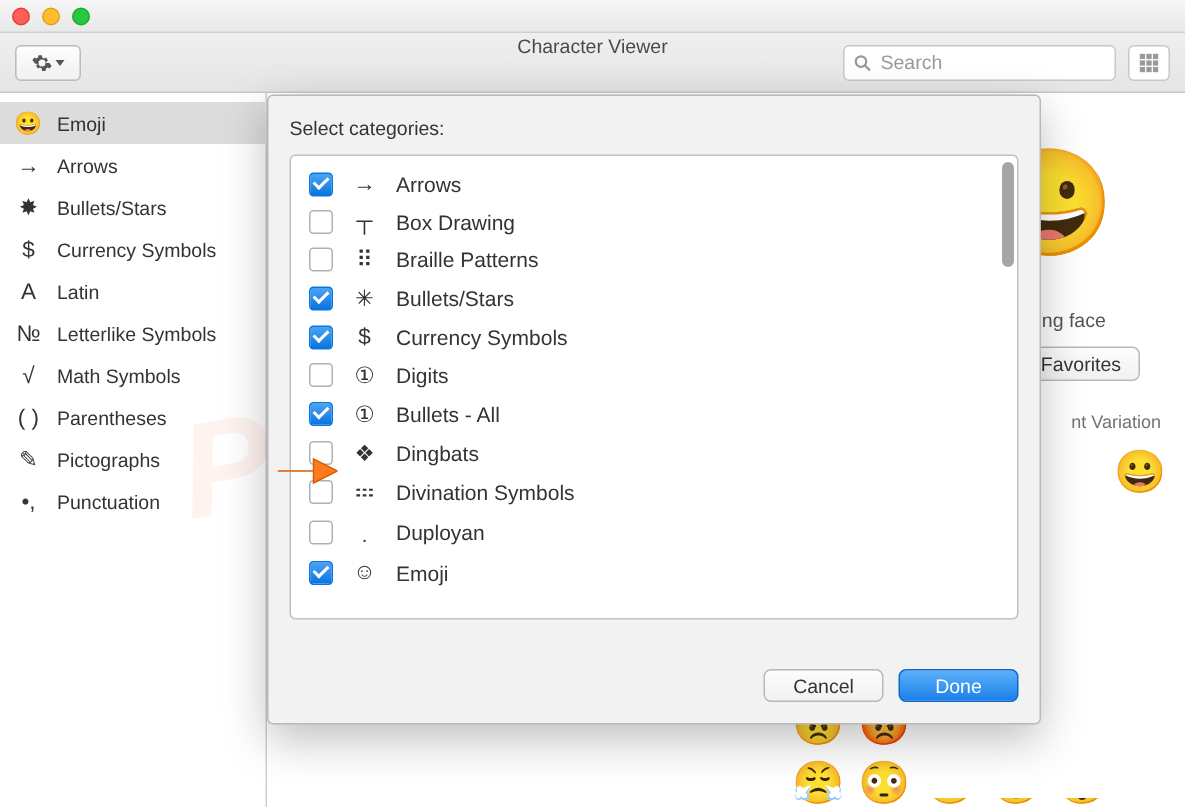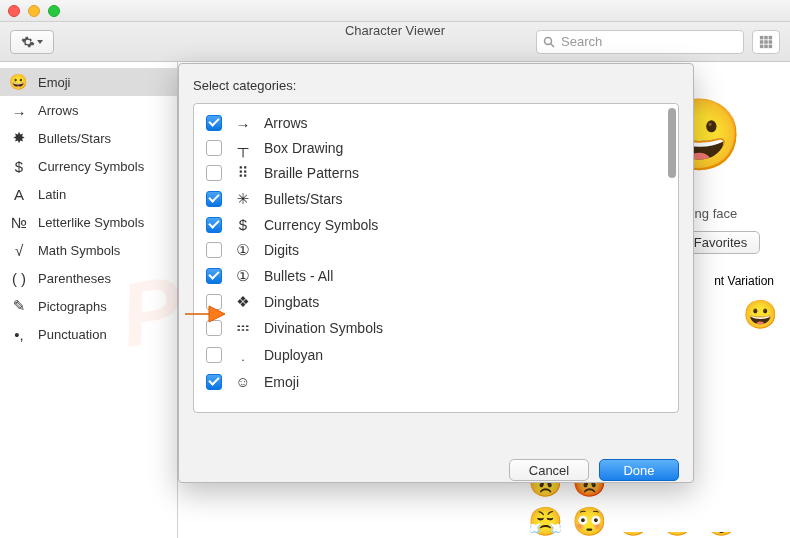--- a/index.html
+++ b/index.html
@@ -8,47 +8,47 @@
     .traffic { position: absolute; left: 8px; top: 5px; display: flex; gap: 8px; }
     .traffic span { width: 12px; height: 12px; border-radius: 50%; display: block; }
     .tl-close { background: #ff5f57; border: 1px solid #e24238; }
     .tl-min { background: #ffbd2e; border: 1px solid #e0a024; }
     .tl-max { background: #28c940; border: 1px solid #1dab2d; }
     .title { font-size: 13px; color: #4a4a4a; margin-top: 40px; }
     .toolbar { height: 40px; display: flex; align-items: center; padding: 0 10px; background: linear-gradient(#efefef,#e5e5e5); border-bottom: 1px solid #c8c8c8; }
     .gear-btn { width: 44px; height: 24px; border: 1px solid #bcbcbc; border-radius: 4px; background: linear-gradient(#fdfdfd,#f1f1f1); display: flex; align-items: center; justify-content: center; gap: 2px; }
     .chev { width:0;height:0;border-left:3px solid transparent;border-right:3px solid transparent;border-top:4px solid #555; }
     .toolbar-right { margin-left: auto; display: flex; gap: 8px; align-items: center; }
-    .search { width: 208px; height: 24px; border: 1px solid #c8c8c8; border-radius: 4px; background: #fff; display: flex; align-items: center; padding: 0 6px; color: #999; }
+    .search { width: 182px; height: 24px; border: 1px solid #c8c8c8; border-radius: 4px; background: #fff; display: flex; align-items: center; padding: 0 6px; color: #999; }
     .grid-btn { width: 28px; height: 24px; border: 1px solid #c8c8c8; border-radius: 4px; background: #fff; display: flex; align-items:center; justify-content:center; }
     .main { display: flex; height: calc(100% - 62px); position: relative; }
     .sidebar { width: 178px; background: #fff; border-right: 1px solid #d0d0d0; padding-top: 6px; overflow: hidden; }
     .side-item { display: flex; align-items: center; gap: 10px; padding: 5px 10px; font-size: 13px; }
     .side-item.selected { background: #dcdcdc; }
     .side-icon { width: 18px; height: 18px; display: flex; align-items: center; justify-content: center; font-size: 15px; }
     .content { flex: 1; position: relative; background: #fff; }
     .modal { position: absolute; left: 178px; top: 63px; width: 516px; height: 420px; background: #f2f2f2; border: 1px solid #b8b8b8; border-radius: 4px; box-shadow: 0 10px 30px rgba(0,0,0,0.25); z-index: 50; display: flex; flex-direction: column; }
     .modal-head { padding: 14px 14px 10px 14px; font-size: 13px; color: #333; }
     .cat-list-wrap { margin: 0 14px; border: 1px solid #c0c0c0; border-radius: 4px; background: #fff; height: 310px; position: relative; overflow: hidden; }
     .cat-list { padding: 6px 6px; }
     .cat-item { display: flex; align-items: center; gap: 10px; padding: 4px 6px; font-size: 14px; }
     .checkbox { width: 16px; height: 16px; border: 1px solid #b0b0b0; border-radius: 3px; background: #fff; flex-shrink: 0; position: relative; }
     .checkbox.checked { background: linear-gradient(#4ba4f5,#0a74e0); border-color: #0a74e0; }
     .checkbox.checked::after { content: ""; position: absolute; left: 4px; top: 0px; width: 4px; height: 8px; border: solid #fff; border-width: 0 2px 2px 0; transform: rotate(45deg); }
     .cat-icon { width: 22px; text-align: center; font-size: 15px; }
     .scroll-thumb { position: absolute; right: 2px; top: 4px; width: 8px; height: 70px; background: rgba(0,0,0,0.35); border-radius: 4px; }
-    .modal-footer { margin-top: auto; padding: 10px 14px 1px; display: flex; justify-content: flex-end; gap: 10px; }
+    .modal-footer { margin-top: auto; padding: 10px 14px 14px; display: flex; justify-content: flex-end; gap: 10px; }
     .btn { min-width: 80px; height: 22px; border-radius: 5px; border: 1px solid #b8b8b8; background: linear-gradient(#fdfdfd,#f1f1f1); font-size: 13px; display: flex; align-items: center; justify-content: center; }
     .btn.primary { background: linear-gradient(#5db1fa,#1a80ea); color: #fff; border-color: #0e66c8; }
     .arrow-pointer { position: absolute; left: 185px; top: 302px; z-index: 60; }
     .detail { position: absolute; right: 0; top: 62px; width: 180px; height: 470px; background: #fff; padding: 12px; text-align: center; }
     .big-emoji { font-size: 70px; margin: 20px 0 10px 0; }
     .emoji-name { font-size: 13px; color: #555; margin: 30px 0 10px 0; }
     .fav-btn { display: inline-block; padding: 3px 12px; border: 1px solid #b8b8b8; border-radius: 5px; background: linear-gradient(#fdfdfd,#f1f1f1); font-size: 13px; }
-    .variation-head { margin-top: 20px; color: #000000; font-size: 12px; text-align: right; padding-right: 4px; }
+    .variation-head { margin-top: 20px; color: #737373; font-size: 12px; text-align: right; padding-right: 4px; }
     .variation-row { text-align: right; padding-top: 10px; font-size: 28px; }
     .emoji-grid { position: absolute; left: 350px; bottom: 0; display: grid; grid-template-columns: repeat(5,38px); gap: 6px; font-size: 28px; }
     .watermark { position: absolute; top: 50%; left: 50%; transform: translate(-50%,-50%) rotate(-10deg); font-size: 90px; font-weight: bold; color: rgba(255,100,70,0.08); z-index: 1; pointer-events:none; white-space: nowrap; letter-spacing: 6px; font-style: italic; }
   </style>
 </head>
 <body>
 
 <div class="watermark">PCrisk.com</div>
 
 <div class="titlebar">

